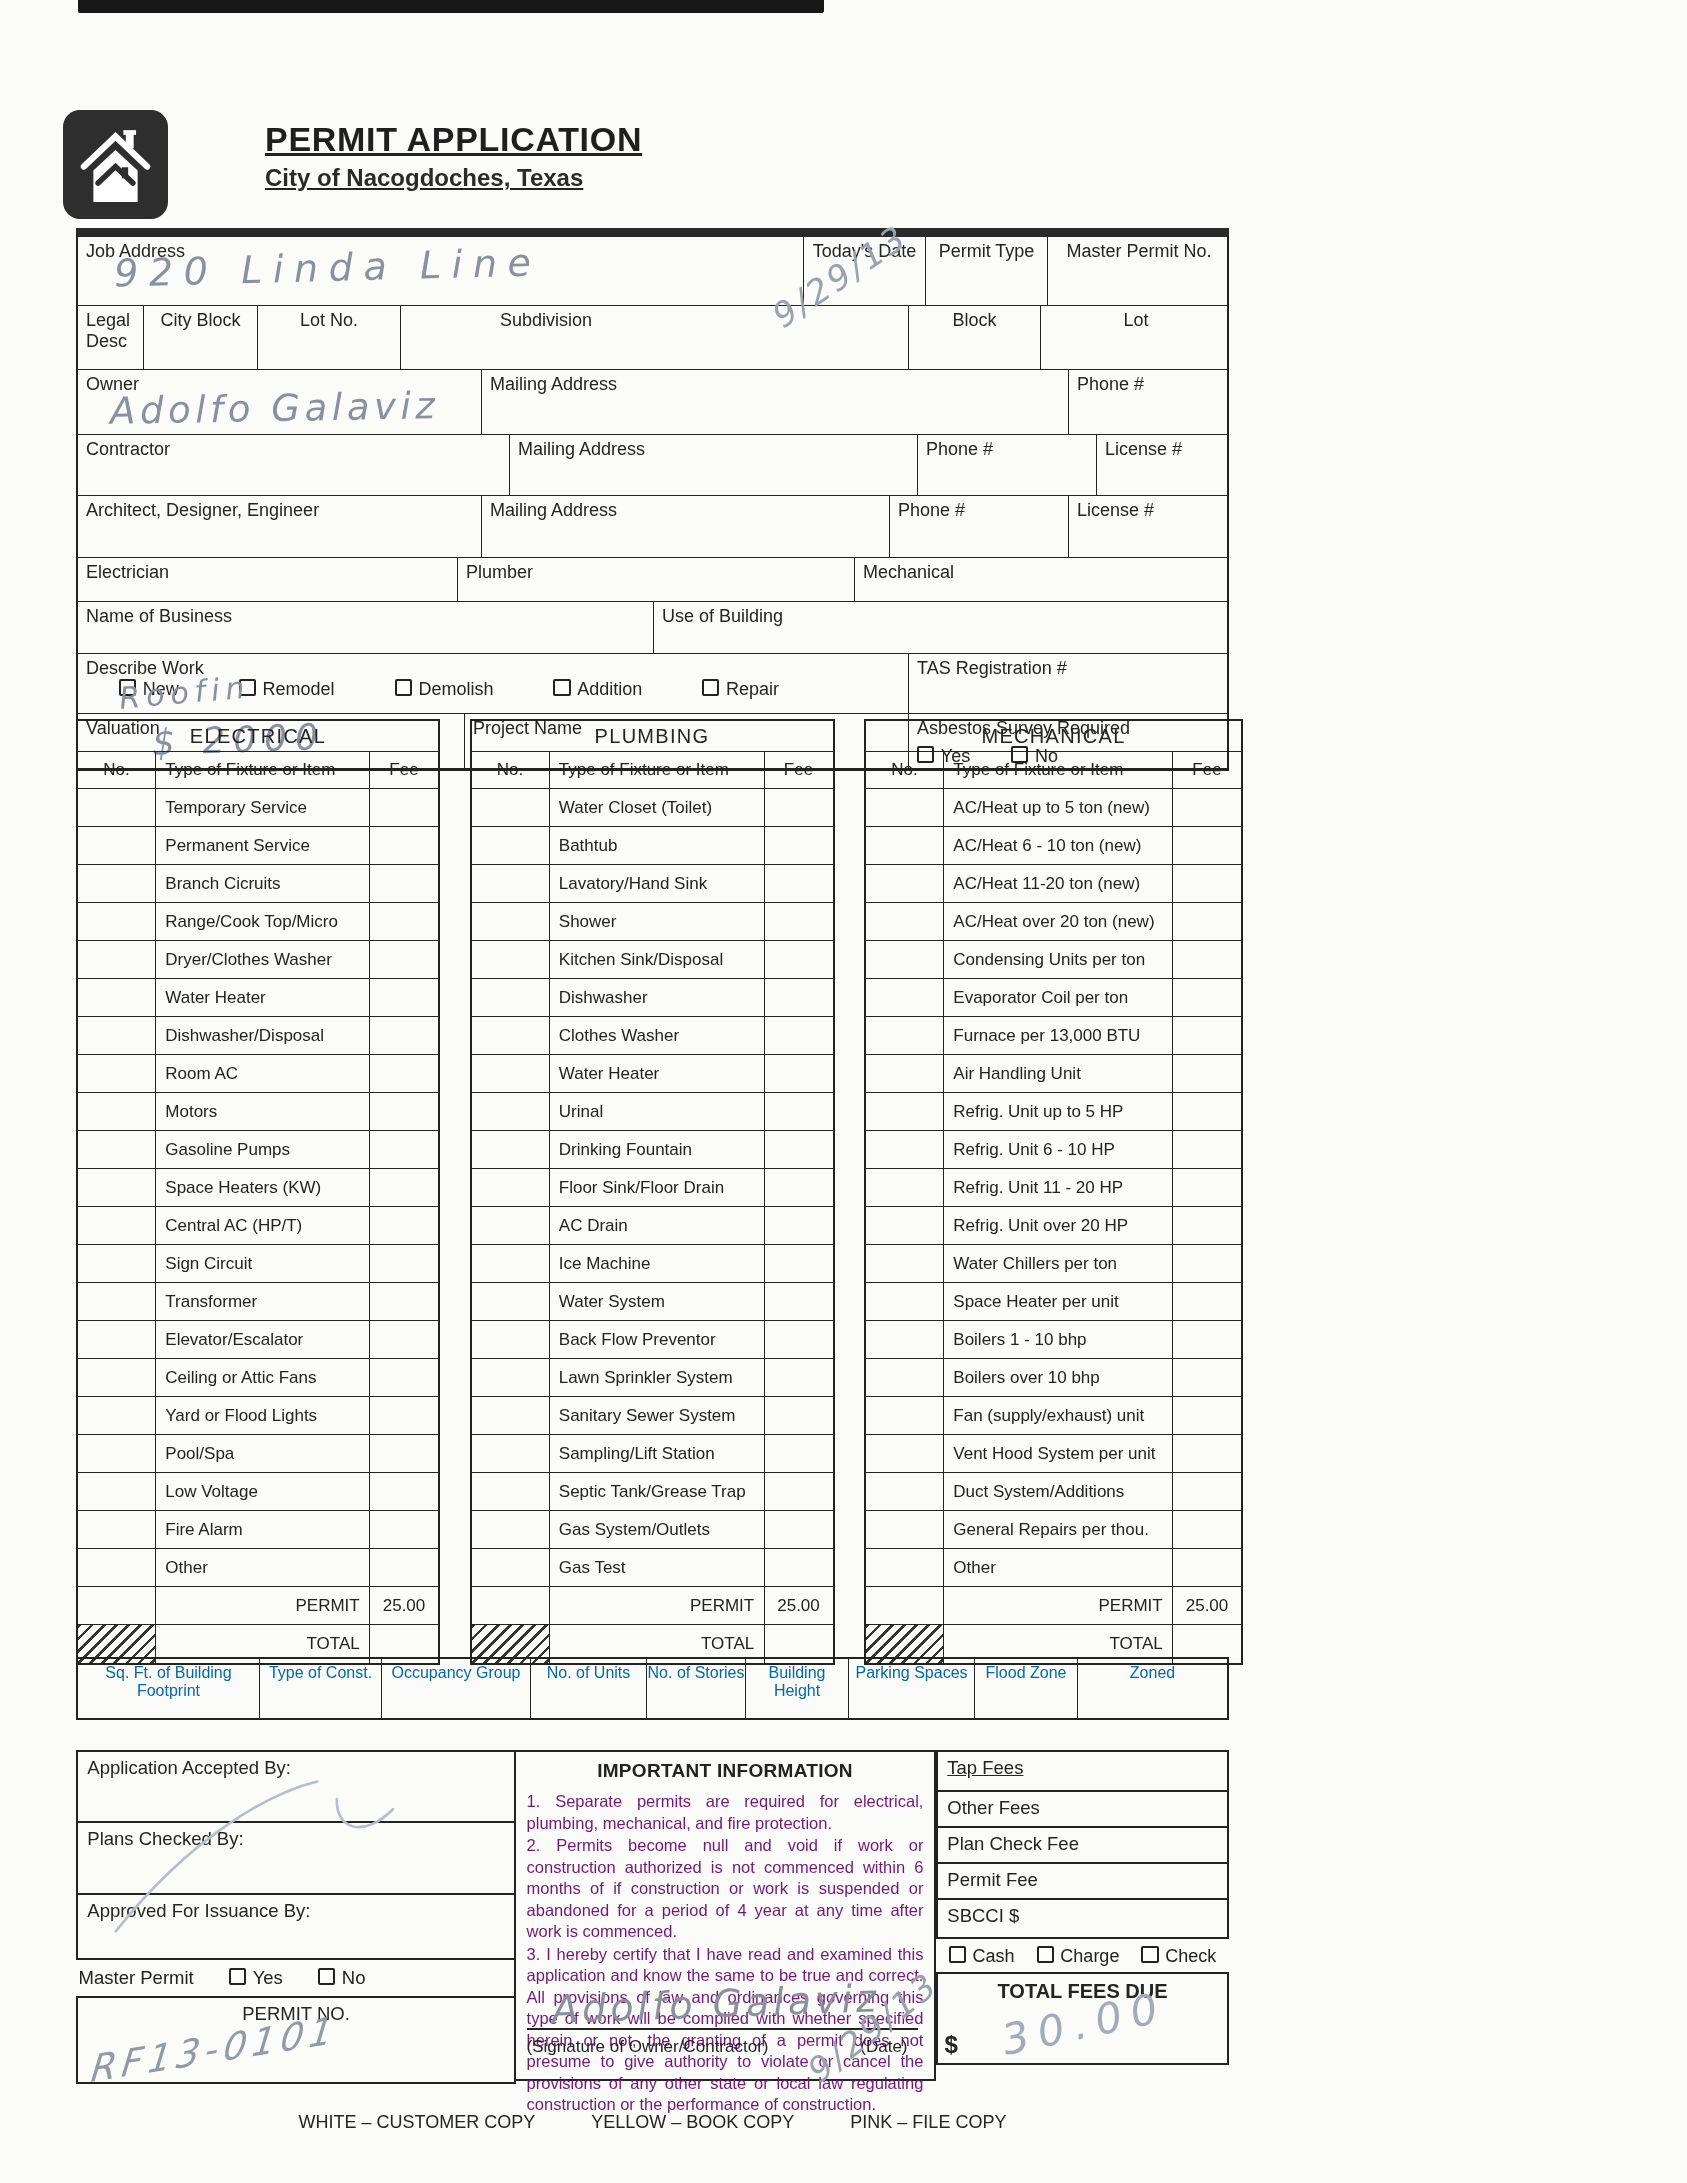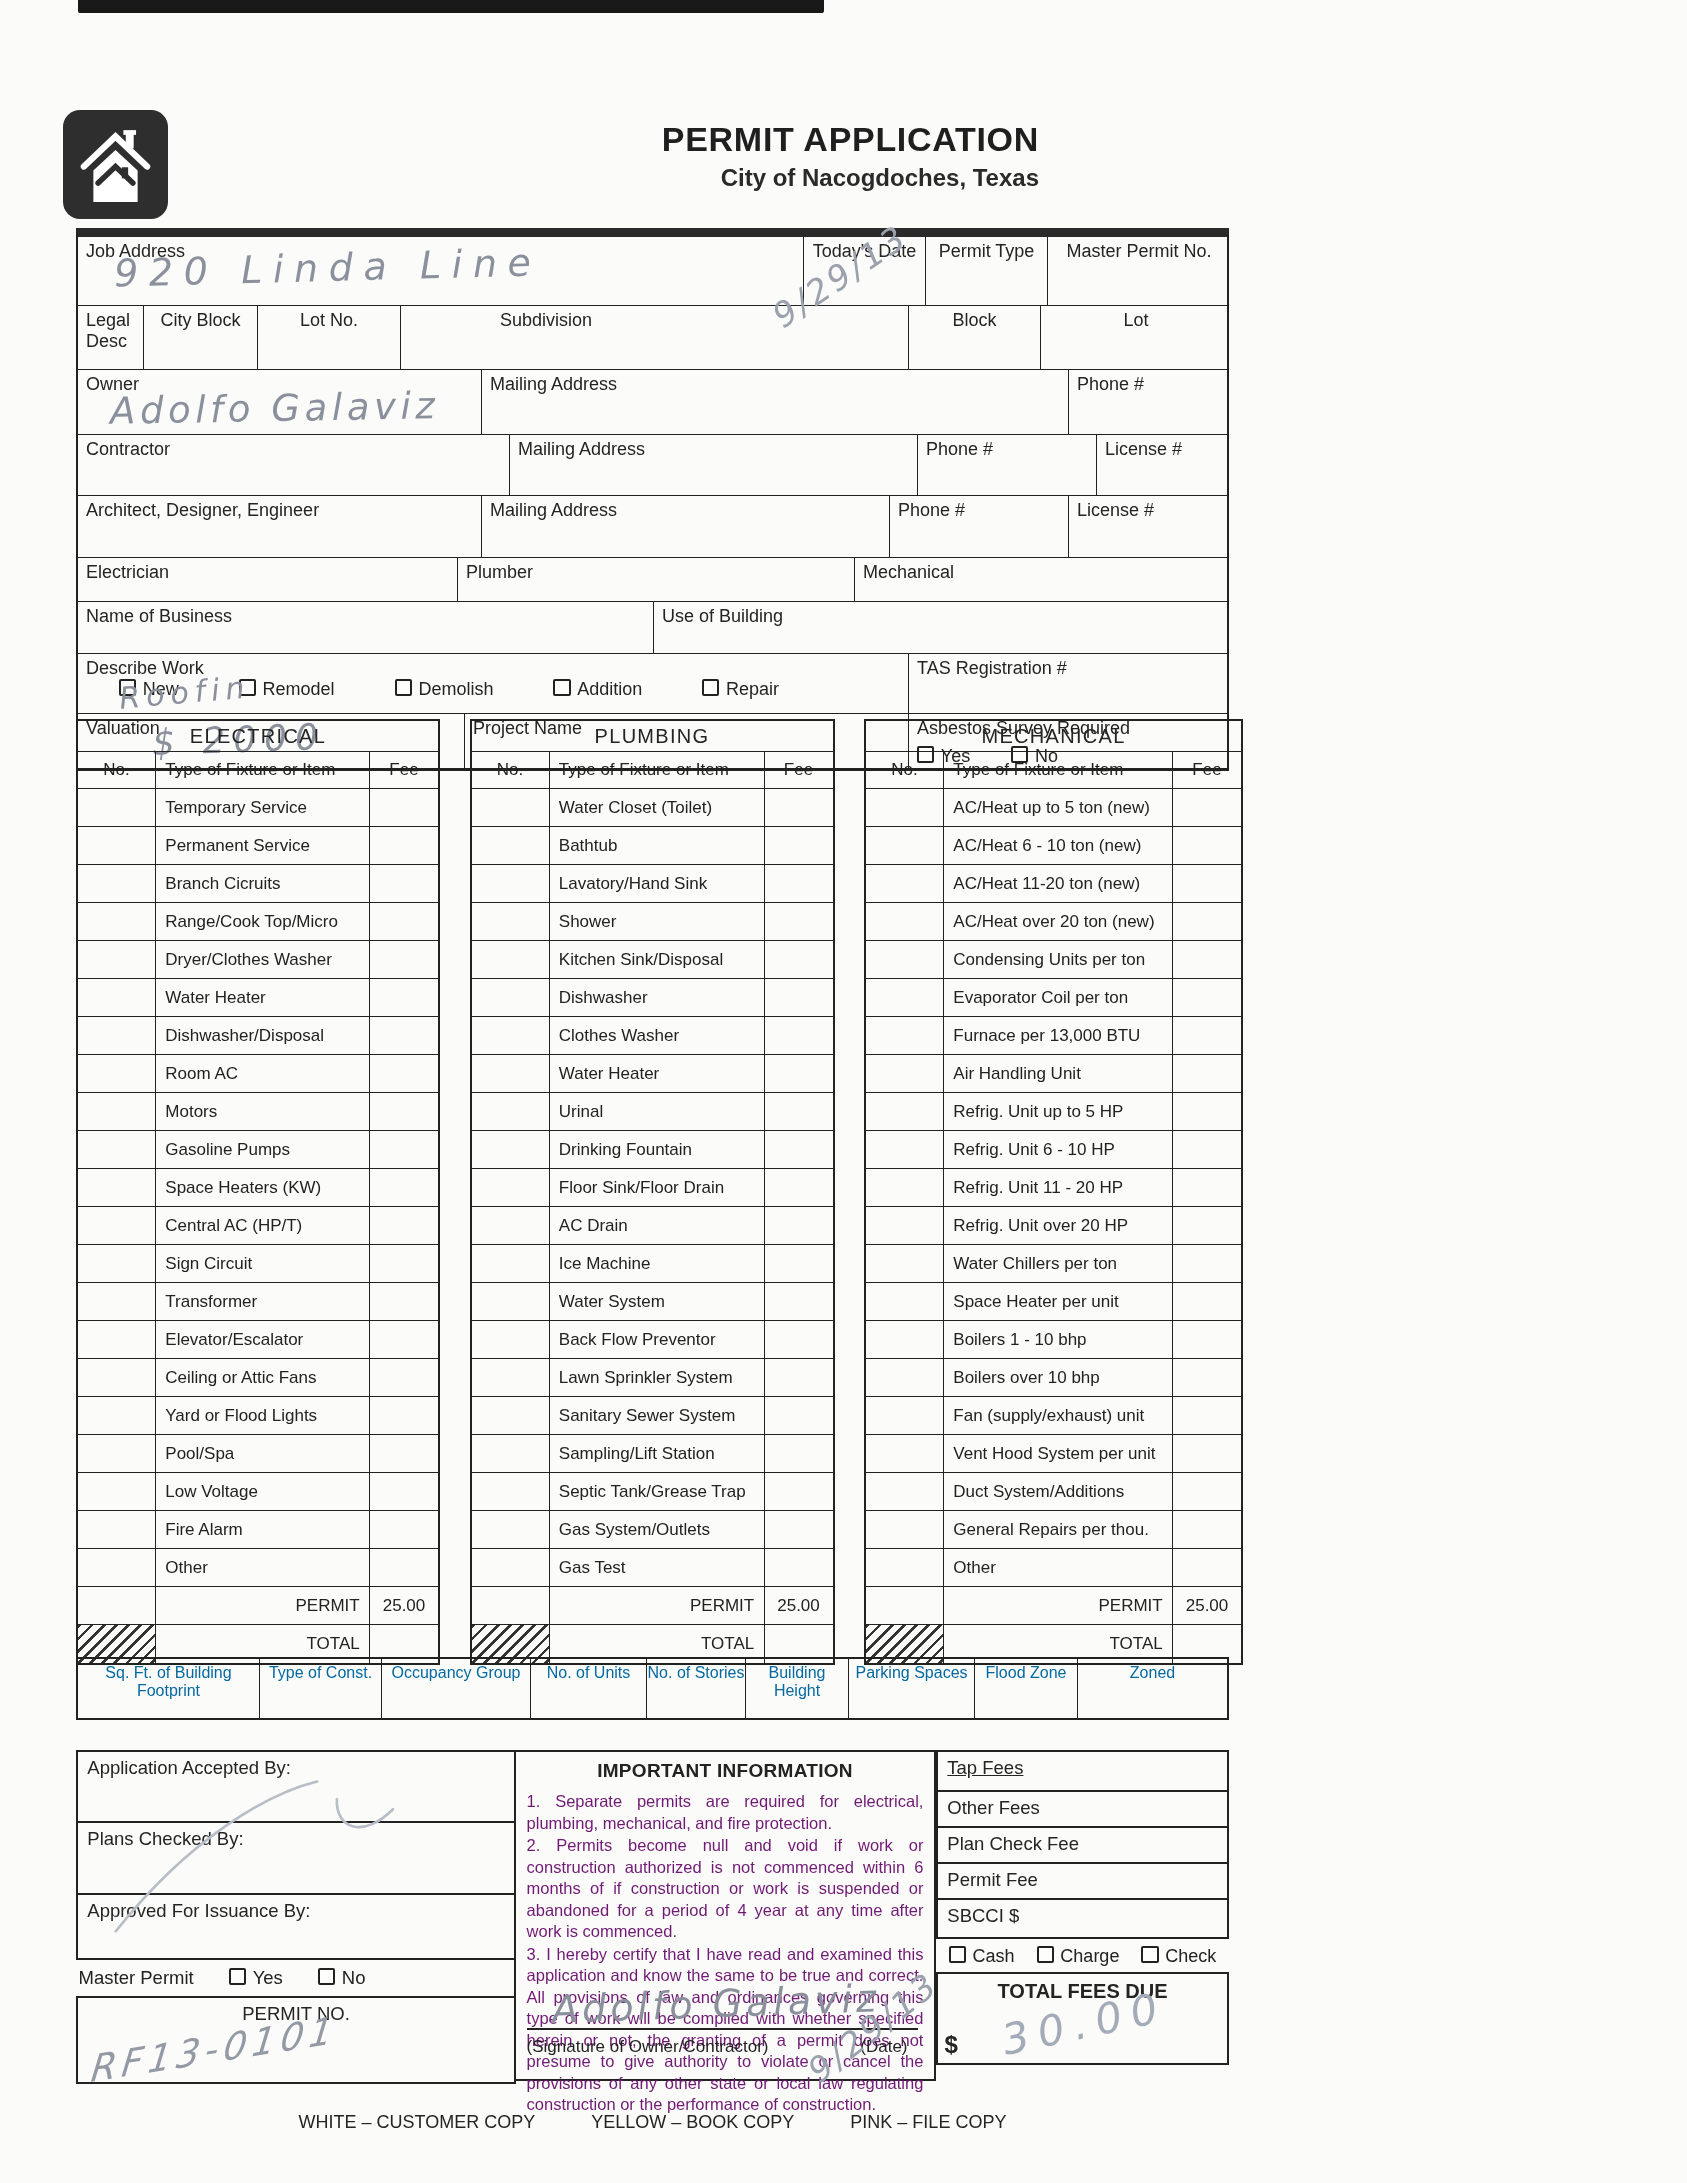--- a/index.html
+++ b/index.html
@@ -7,21 +7,21 @@
           font-family:"Liberation Sans", sans-serif; color:#222; overflow:hidden; }
 
   
   .top-strip { position:absolute; left:78px; top:0; width:746px; height:13.2px; background:#181818; border-radius:0 0 2.6px 2.6px; }
 
   
   .logo { position:absolute; left:63px; top:110px; width:105px; height:109px; background:#2d2e2d; border-radius:17px;
           display:flex; align-items:center; justify-content:center; }
 
   
-  .title-wrap { position:absolute; left:265px; top:120px; width:774px; text-align:right; }
+  .title-wrap { position:absolute; left:265px; top:120px; width:774px; text-align:left;text-decoration:underline; }
   .title { font-size:34px; font-weight:bold; letter-spacing:0.7px; color:#1f1f1f; }
   .subtitle { font-size:24px; font-weight:bold; margin-top:5.3px; color:#2a2a2a; }
 
   
   .form-top { position:absolute; left:76px; top:228px; width:1153px; box-sizing:border-box;
               border:2px solid #222; border-top:9.3px solid #2a2a2a; }
   .frow { display:flex; border-bottom:1.3px solid #222; box-sizing:border-box; }
   .frow:last-child { border-bottom:none; }
   .fcell { border-right:1.3px solid #222; box-sizing:border-box; padding:4px 8px; font-size:18px; flex:none; position:relative; color:#242424;}
   .fcell:last-child { border-right:none; }

